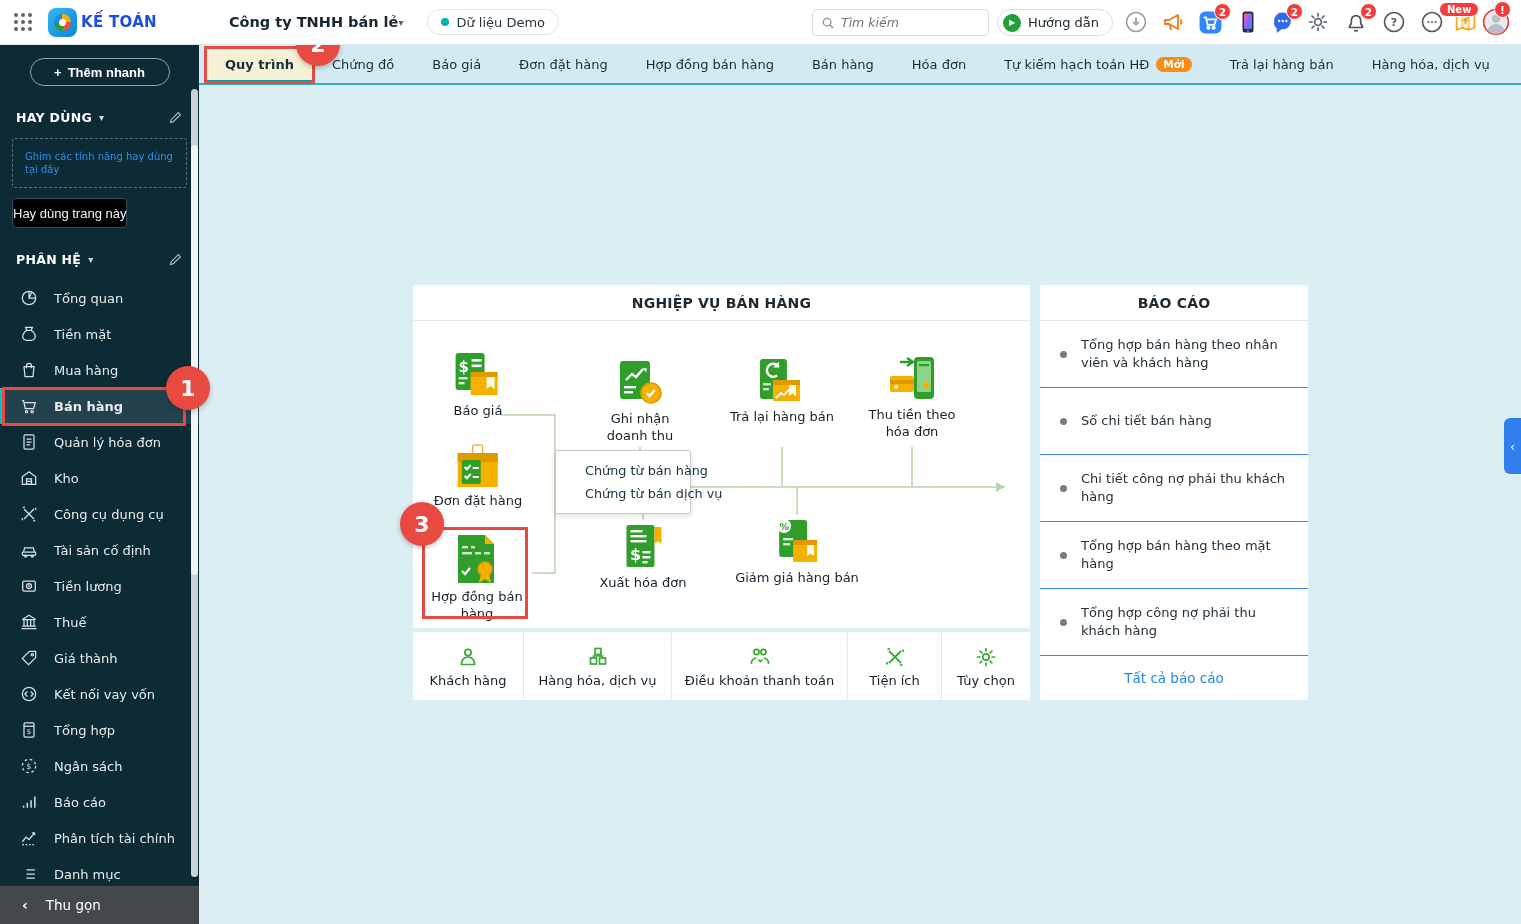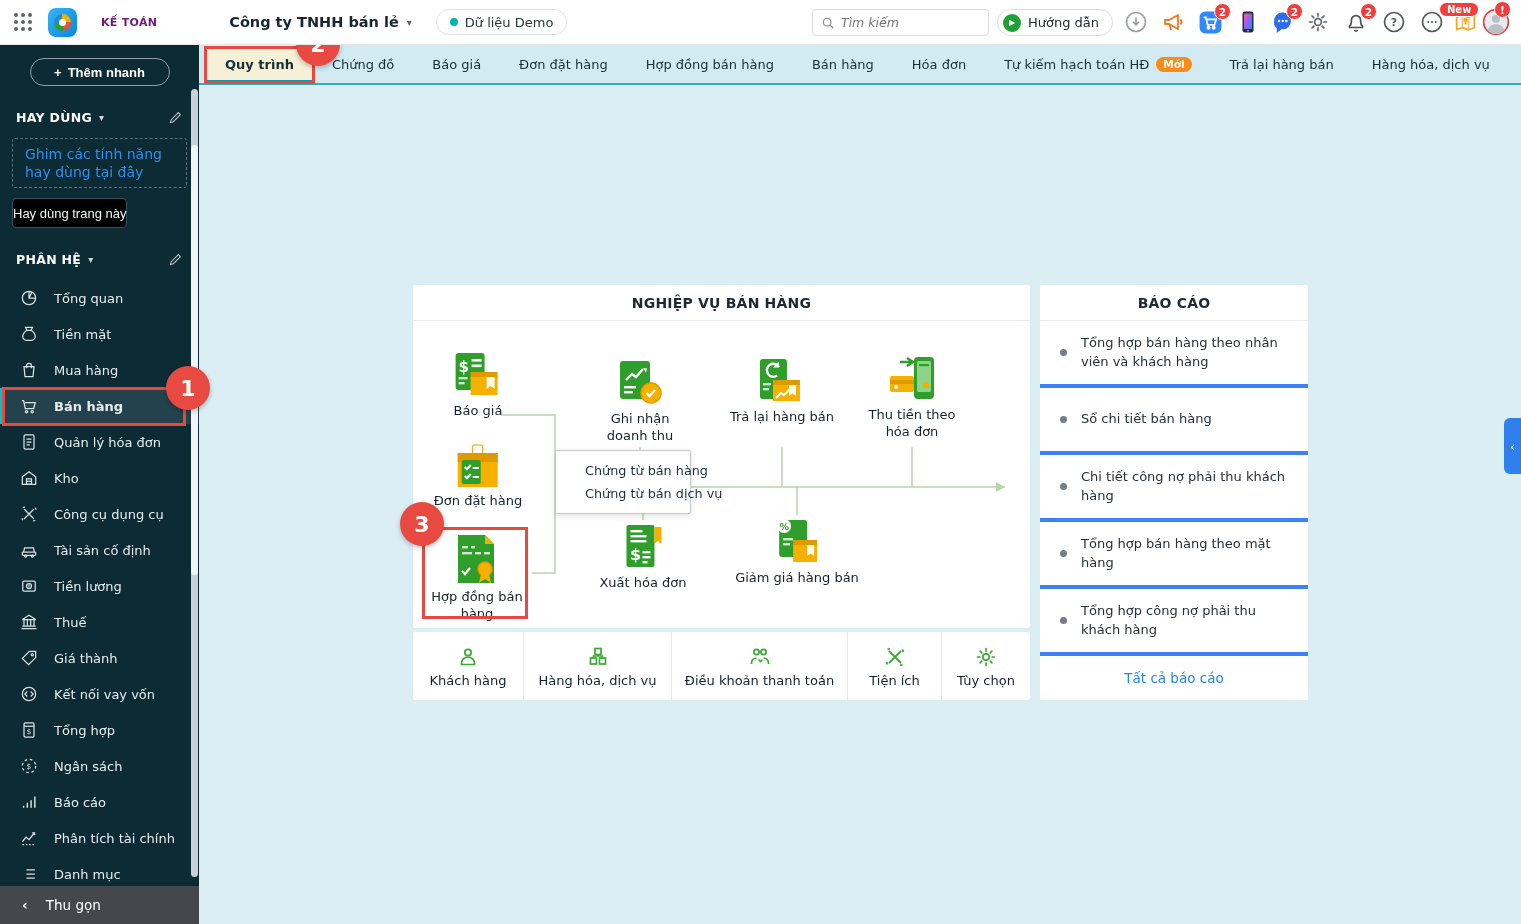--- a/index.html
+++ b/index.html
@@ -6,40 +6,40 @@
   html,body{width:1521px;height:924px}
   body{position:relative;font-family:"DejaVu Sans","Liberation Sans",sans-serif;background:#dbeef4;overflow:hidden;color:#1c2b33}
   svg{display:block}
 
   
   .header{position:absolute;left:0;top:0;width:1521px;height:45px;background:#fff;border-bottom:1px solid #e3e7ea;display:flex;align-items:center;z-index:20}
   .apps-grid{margin-left:13px;width:20px;height:20px}
   .logo{margin-left:15px;width:29px;height:29px;border-radius:8px;background:linear-gradient(135deg,#35b6f5,#0b86d8);display:flex;align-items:center;justify-content:center}
   .logo-ring{width:17px;height:17px;border-radius:50%;background:conic-gradient(#f5b000 0 25%,#e94f3d 25% 50%,#2f9e2b 50% 75%,#1f87e8 75% 100%);display:flex;align-items:center;justify-content:center}
   .logo-ring i{width:7px;height:7px;border-radius:50%;background:#fff}
-  .app-title{margin-left:24px;font-size:11px;font-weight:bold;color:#701a75;letter-spacing:.3px}
-  .company{margin-left:72px;display:flex;align-items:center;gap:8px;font-size:14.5px;font-weight:bold;color:#18262f}
+  .app-title{margin-left:4px;font-size:15px;font-weight:bold;color:#1d4ed8;letter-spacing:.3px}
+  .company{margin-left:72px;display:flex;align-items:center;font-size:14.5px;font-weight:bold;color:#18262f}
   .caret{font-size:10px;color:#5a666d}
   .demo-pill{margin-left:24px;display:flex;align-items:center;gap:7px;height:26px;padding:0 13px;border:1px solid #dfe3e6;border-radius:14px;font-size:13px;color:#2a363e}
   .demo-dot{width:8px;height:8px;border-radius:50%;background:#00b5ad}
   .search-box{position:absolute;left:812px;top:9px;width:177px;height:27px;border:1px solid #d9dde0;border-radius:4px;display:flex;align-items:center;padding:0 8px;gap:6px;background:#fff}
   .search-box input{border:0;outline:0;width:130px;font-size:12.5px;font-style:italic;color:#556;background:transparent;font-family:inherit}
   .guide-btn{position:absolute;left:997px;top:9px;height:27px;padding:0 13px 0 5px;border:1px solid #d9dde0;border-radius:14px;display:flex;align-items:center;gap:7px;font-size:13px;color:#202b33;background:#fff}
   .play-circle{width:18px;height:18px;border-radius:50%;background:#21a038;display:flex;align-items:center;justify-content:center;color:#fff;font-size:8px}
   .hicon{position:absolute;top:10px;width:24px;height:24px}
   .badge{position:absolute;top:-7px;right:-9px;min-width:17px;height:17px;border-radius:9px;background:#f23d3d;color:#fff;font-size:10.5px;font-weight:bold;display:flex;align-items:center;justify-content:center;padding:0 4px;border:1.5px solid #fff}
   .new-pill{position:absolute;top:-8px;left:-14px;background:#f23d3d;color:#fff;font-size:10px;font-weight:bold;border-radius:8px;padding:1px 7px;border:1.5px solid #fff}
 
   
   .sidebar{position:absolute;left:0;top:45px;width:199px;height:879px;background:#0c2b35;color:#e9eff1;z-index:10}
   .quick-add{margin:13px auto 0;width:140px;height:28px;border:1px solid #8fa0a7;border-radius:15px;display:flex;align-items:center;justify-content:center;gap:6px;font-size:13px;font-weight:bold;color:#fff;background:transparent}
   .sec-head{margin:24px 16px 0 16px;display:flex;align-items:center;font-size:12.5px;font-weight:bold;letter-spacing:.3px;color:#fff}
   .sec-head .caret{margin-left:7px;color:#cfd8dc}
   .sec-head .edit{margin-left:auto}
-  .pin-box{margin:13px 12px 0;height:50px;border:1px dashed #5c7078;border-radius:3px;display:flex;align-items:center;padding:0 12px;font-size:14px;color:#2f8fea;line-height:1.3}
+  .pin-box{margin:13px 12px 0;height:50px;border:1px dashed #5c7078;border-radius:3px;display:flex;align-items:center;padding:0 12px;font-size:10px;color:#2f8fea;line-height:1.3}
   .freq-btn{margin:10px 12px 0;height:30px;border:1px solid #33505b;border-radius:4px;background:#000000;display:flex;align-items:center;justify-content:flex-end;font-size:13px;color:#f0f4f5}
   .menu{margin-top:13px}
   .srow{position:relative;height:36px;display:flex;align-items:center;padding-left:19px;gap:15px;font-size:13px;color:#e7edef;cursor:pointer}
   .srow .slabel{white-space:nowrap}
   .srow.active{background:#24424d;font-weight:bold}
   .srow.active::before{content:"";position:absolute;left:0;top:0;bottom:0;width:3px;background:#00c2cf}
   .si{color:#d7e0e3}
   .collapse-bar{position:absolute;left:0;bottom:0;width:199px;height:38px;background:#44484c;display:flex;align-items:center;gap:18px;padding-left:22px;font-size:13.5px;color:#fff;z-index:15}
   .collapse-bar .chev{font-size:14px;font-weight:bold}
   .side-scroll{position:absolute;right:1px;top:44px;width:7px;height:788px;background:#c9d2d6;border-radius:4px}
@@ -60,21 +60,21 @@
   .util-row{left:214px;top:547px;width:617px;height:68px;background:#fff;display:flex;border-radius:2px;position:absolute}
   .ucell{display:flex;flex-direction:column;align-items:center;justify-content:center;gap:4px;border-right:1px solid #e6e9eb;font-size:13px;color:#15222c;cursor:pointer}
   .ucell:last-child{border-right:0}
 
   .flow-svg{position:absolute;left:0;top:0;pointer-events:none}
   .node{position:absolute;transform:translateX(-50%);display:flex;flex-direction:column;align-items:center;text-align:center;cursor:pointer;z-index:3}
   .node .nlabel{margin-top:4px;font-size:13px;color:#15222c;line-height:1.3}
   .tooltip{position:absolute;left:142px;top:165px;width:136px;background:#fff;border:1px solid #c3c9cc;border-radius:2px;box-shadow:0 2px 6px rgba(0,0,0,.12);padding:8px 16px;z-index:6}
   .tooltip div{padding:4px 13px;font-size:12.8px;color:#16323e;white-space:nowrap;cursor:pointer}
 
-  .rp-item{position:relative;height:67px;display:flex;align-items:center;padding:0 16px 0 41px;font-size:13px;color:#25313a;line-height:1.4;border-bottom:4px solid #3b82f6;cursor:pointer}
+  .rp-item{position:relative;height:67px;display:flex;align-items:center;padding:0 16px 0 41px;font-size:13px;color:#25313a;line-height:1.4;border-bottom:1px solid #3b82f6;cursor:pointer}
   .rp-item::before{content:"";position:absolute;left:20px;top:50%;margin-top:-3.5px;width:7px;height:7px;border-radius:50%;background:#767d83}
   .rp-footer{height:44px;display:flex;align-items:center;justify-content:center;font-size:13.5px;color:#1f87e8;cursor:pointer}
 
   
   .anno-box{position:absolute;border:3px solid #e84a41;z-index:40;pointer-events:none}
   .anno-circle{position:absolute;width:44px;height:44px;border-radius:50%;background:#e84a41;color:#fff;font-size:22px;font-weight:bold;display:flex;align-items:center;justify-content:center;box-shadow:0 2px 5px rgba(0,0,0,.25);z-index:50;pointer-events:none}
 
   .flyout-tab{position:absolute;left:1504px;top:418px;width:17px;height:56px;background:#2f80ed;border-radius:6px 0 0 6px;display:flex;align-items:center;justify-content:center;color:#fff;font-size:13px;z-index:30;cursor:pointer}
 </style>
 </head>

